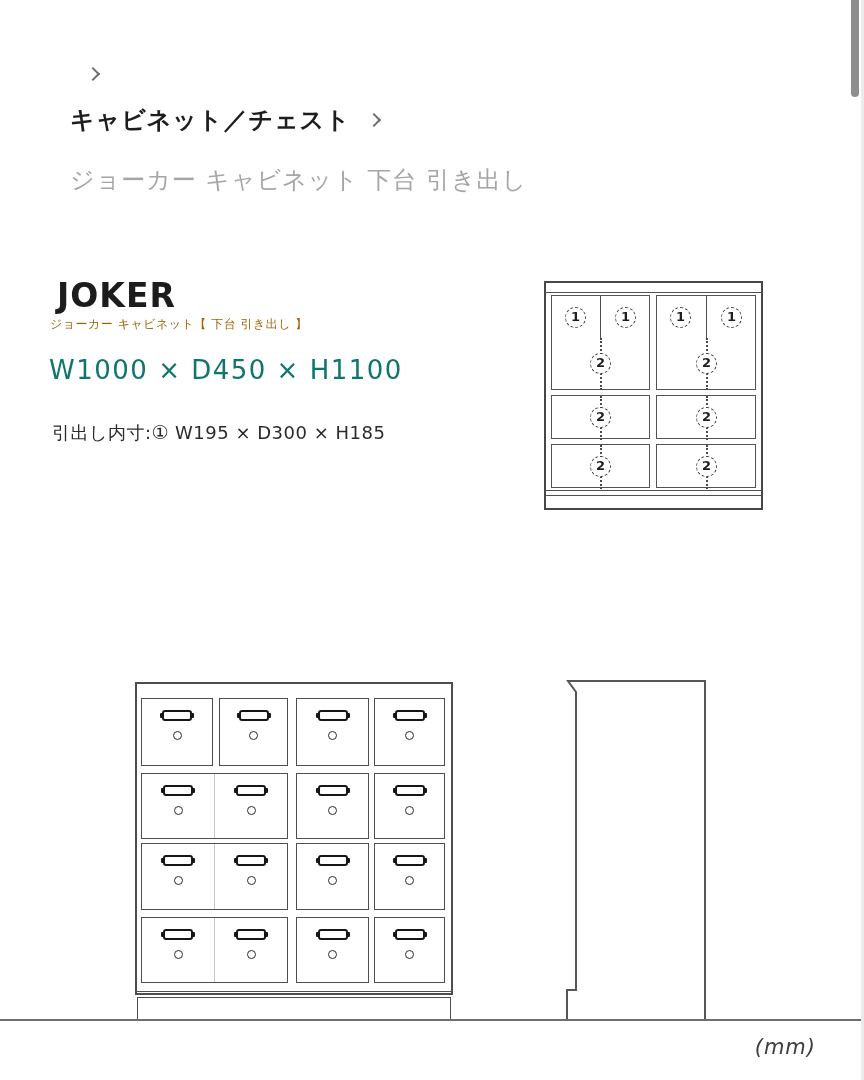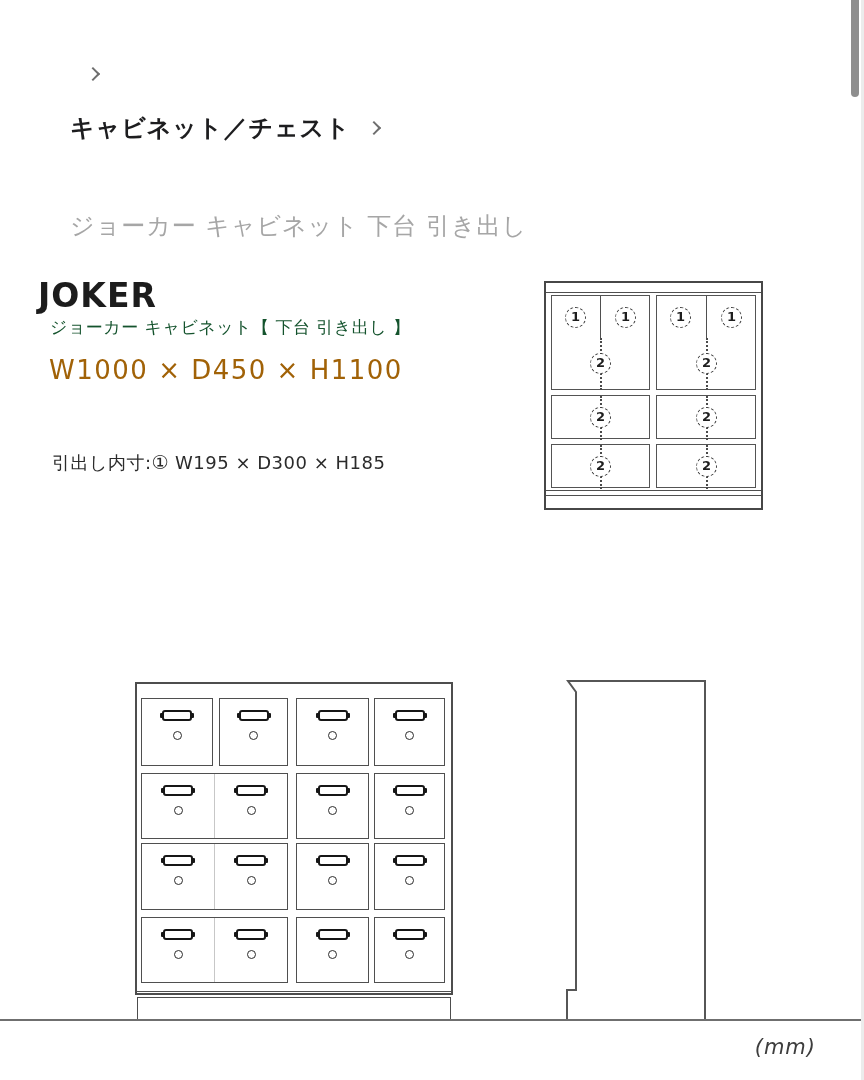--- a/index.html
+++ b/index.html
@@ -5,24 +5,24 @@
   * { margin:0; padding:0; box-sizing:border-box; }
   html,body { width:864px; height:1080px; background:#ffffff; overflow:hidden; }
   body { font-family:"DejaVu Sans","Liberation Sans",sans-serif; position:relative; }
 
   
   .crumb { position:absolute; left:70px; white-space:nowrap; font-size:24px; color:#1d1d1f; font-weight:600; letter-spacing:1px; }
   .crumb.current { color:#a6a6a6; font-weight:400; }
   .chev { display:inline-block; width:10px; height:10px; border-top:2.4px solid #6e6e6e; border-right:2.4px solid #6e6e6e; transform:rotate(45deg); margin-left:18px; margin-bottom:3px; }
 
   
-  .title    { position:absolute; left:38px; top:276px; font-size:33px; font-weight:bold; color:#1c1c1c; letter-spacing:1px; }
-  .subtitle { position:absolute; left:50px; top:316px; font-size:17px; color:#14532d; letter-spacing:0.5px; }
-  .dims     { position:absolute; left:49px; top:355px; font-size:26px; color:#a16207; letter-spacing:1.5px; }
-  .specs    { position:absolute; left:52px; top:421px; font-size:18px; color:#2b2b2b; letter-spacing:0.5px;margin-top:30px; }
+  .title    { position:absolute; left:57px; top:276px; font-size:33px; font-weight:bold; color:#1c1c1c; letter-spacing:1px; }
+  .subtitle { position:absolute; left:50px; top:316px; font-size:12px; color:#a16207; letter-spacing:0.5px; }
+  .dims     { position:absolute; left:49px; top:355px; font-size:26px; color:#0f766e; letter-spacing:1.5px; }
+  .specs    { position:absolute; left:52px; top:421px; font-size:18px; color:#2b2b2b; letter-spacing:0.5px; }
   .specs .line { height:32px; white-space:nowrap; }
   .specs .line2 { padding-left:95px; }
   .specs .mk { font-size:19px; margin-right:6px; }
 
   
   .hline { position:absolute; height:0; border-top:1.6px solid #4f4f4f; }
   .vline { position:absolute; width:0; border-left:1.6px solid #4f4f4f; }
   .dotv  { position:absolute; width:0; border-left:2px dotted #4a4a4a; }
   .boxb  { position:absolute; border:1.6px solid #545454; background:#ffffff; }
 
@@ -51,22 +51,22 @@
   .ground { position:absolute; left:0; top:1019px; width:864px; height:2px; background:#6f6f6f; }
   .unit { position:absolute; left:728px; top:1035px; width:88px; text-align:right; font-size:21px; color:#3d3d3d; letter-spacing:1px;font-style:italic; }
   .sb-track { position:absolute; left:861px; top:0; width:3px; height:1080px; background:#ececec; }
   .sb-thumb { position:absolute; left:851px; top:0; width:8px; height:97px; background:#8e8e8e; border-radius:0 0 4px 4px; }
 </style>
 </head>
 <body>
 
 <nav>
   <div class="crumb" style="top:60px;"><span class="chev"></span></div>
-  <div class="crumb" style="top:112px;text-align:center;"><span>キャビネット／チェスト</span><span class="chev"></span></div>
-  <div class="crumb current" style="top:164px;margin-top:46px;"><span>ジョーカー キャビネット 下台 引き出し</span></div>
+  <div class="crumb" style="top:104px;text-align:center;"><span>キャビネット／チェスト</span><span class="chev"></span></div>
+  <div class="crumb current" style="top:164px;"><span>ジョーカー キャビネット 下台 引き出し</span></div>
 </nav>
 
 <h1 class="title">JOKER</h1>
 <div class="subtitle">ジョーカー キャビネット【 下台 引き出し 】</div>
 <div class="dims">W1000 × D450 × H1100</div>
 <div class="specs">
   <div class="line"><span>引出し内寸:</span><span class="mk">①</span><span>W195 × D300 × H185</span></div>
 </div>
 
 <div class="schematic">

